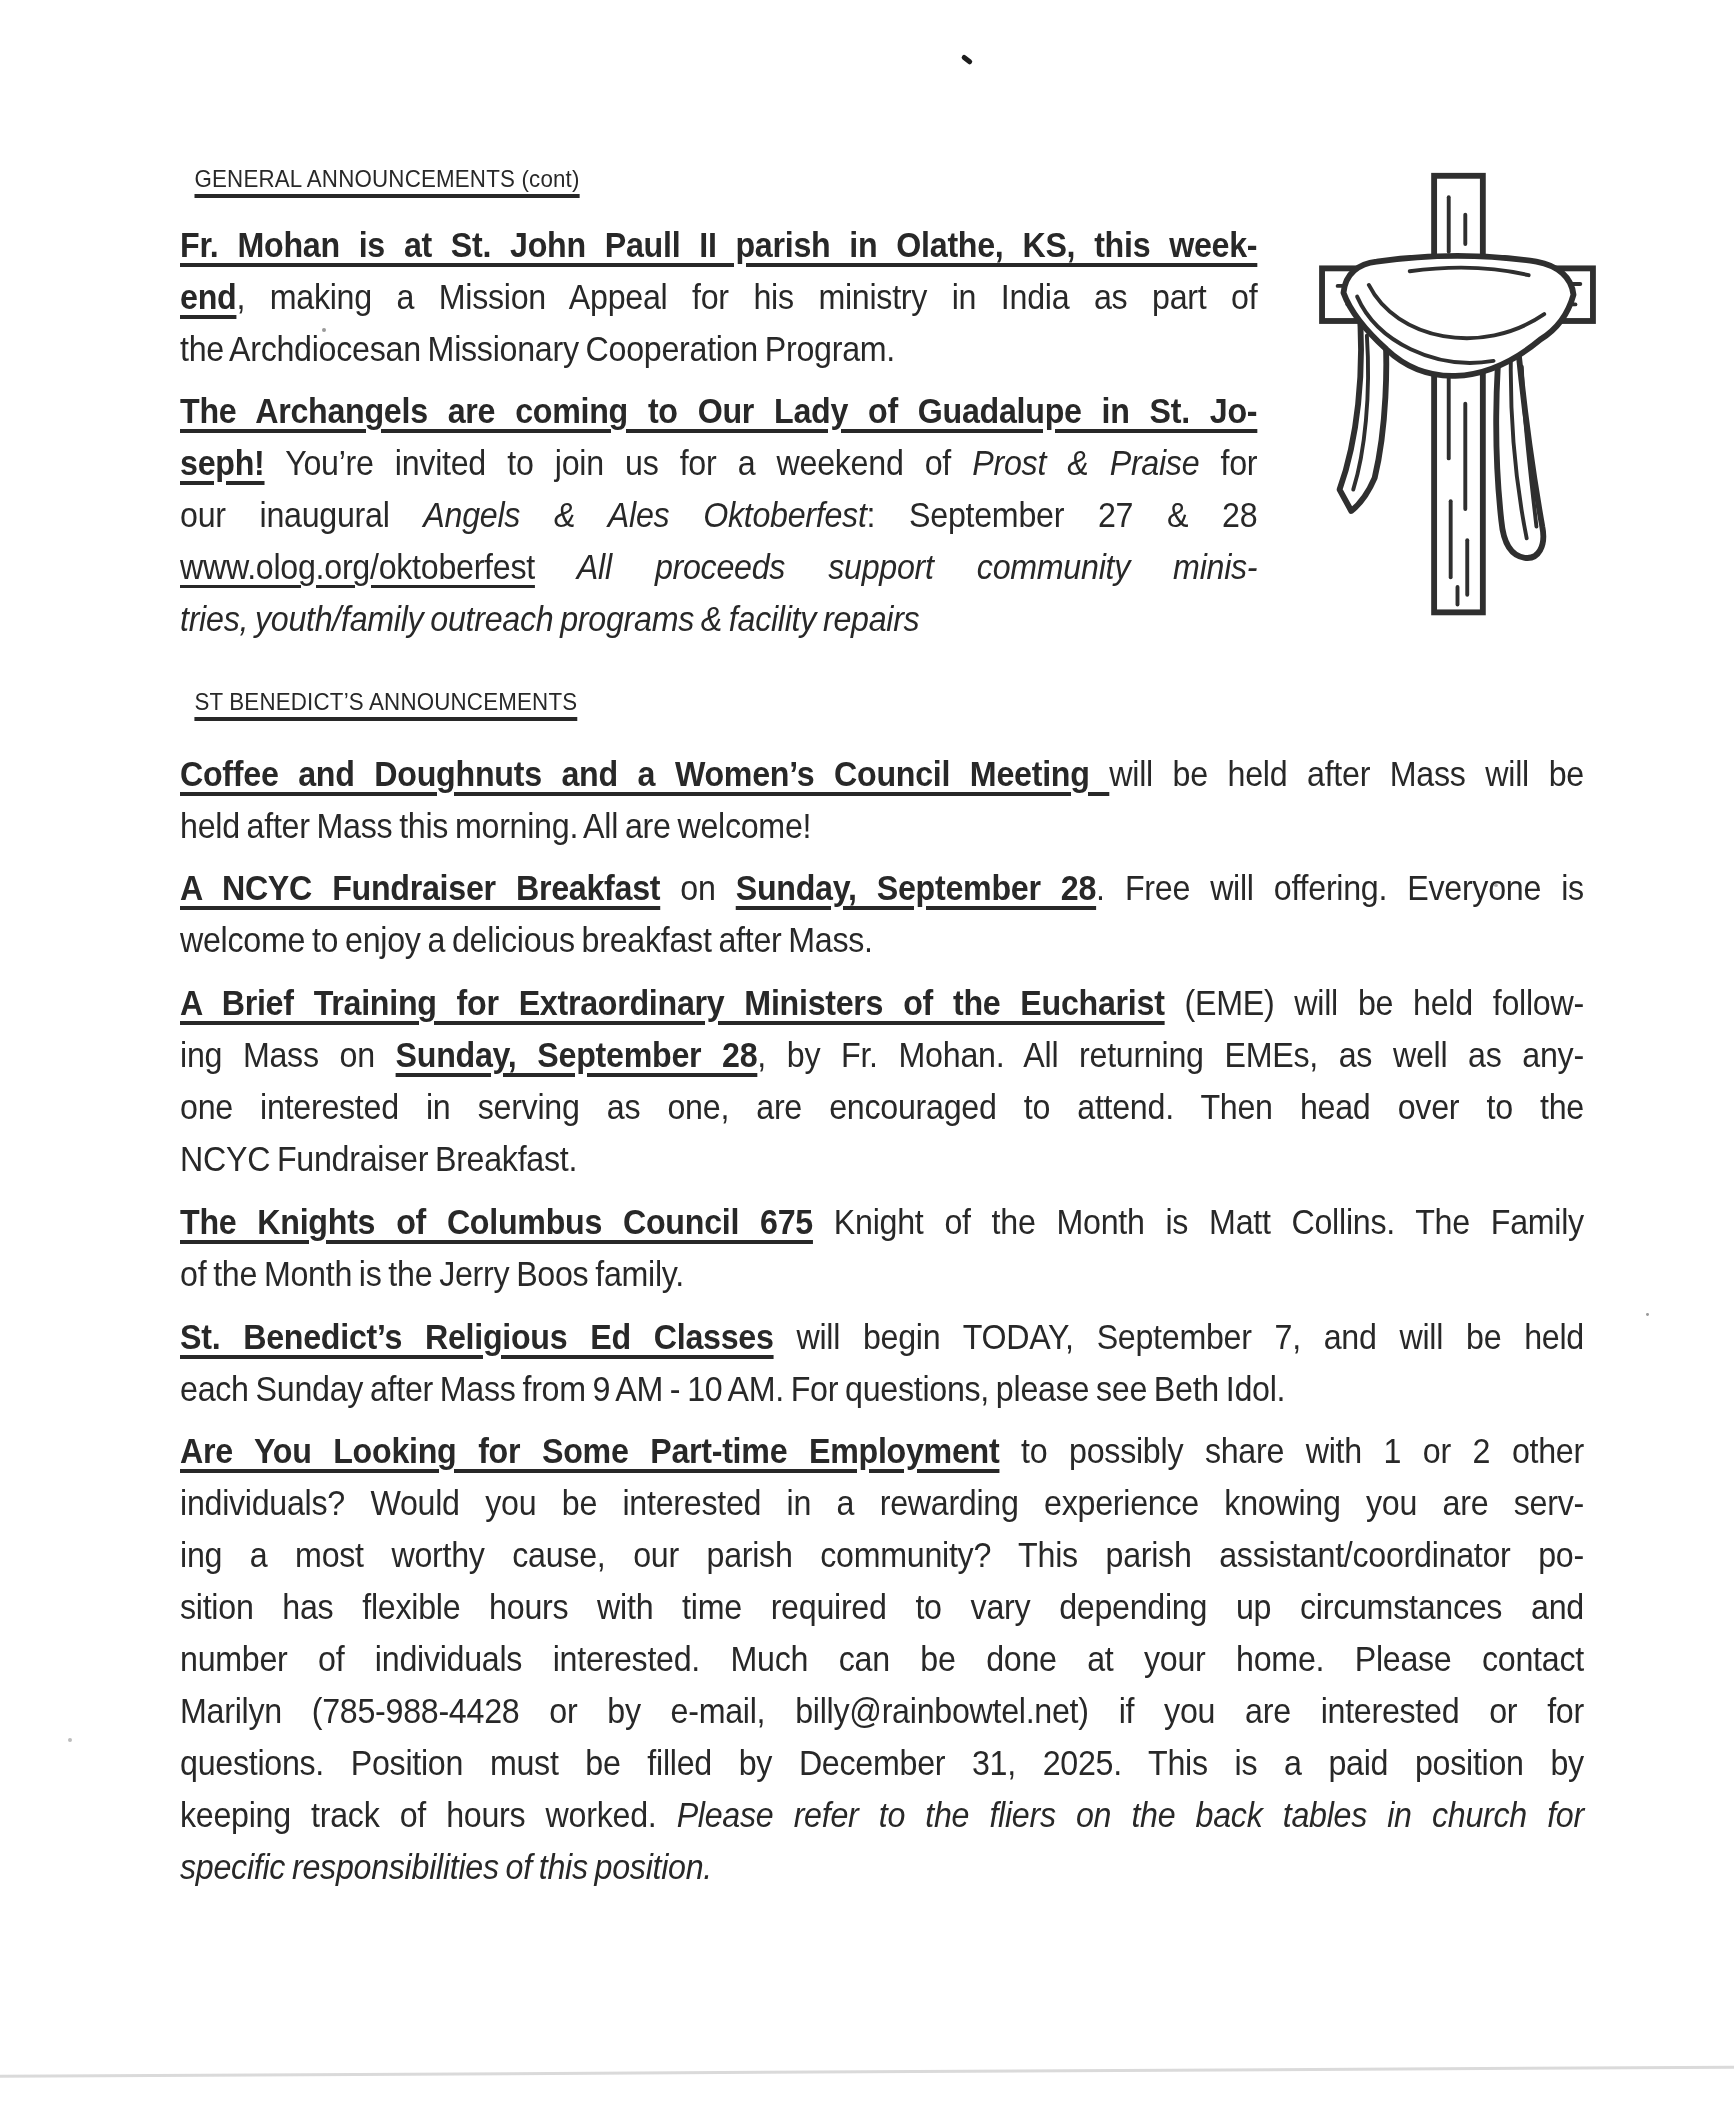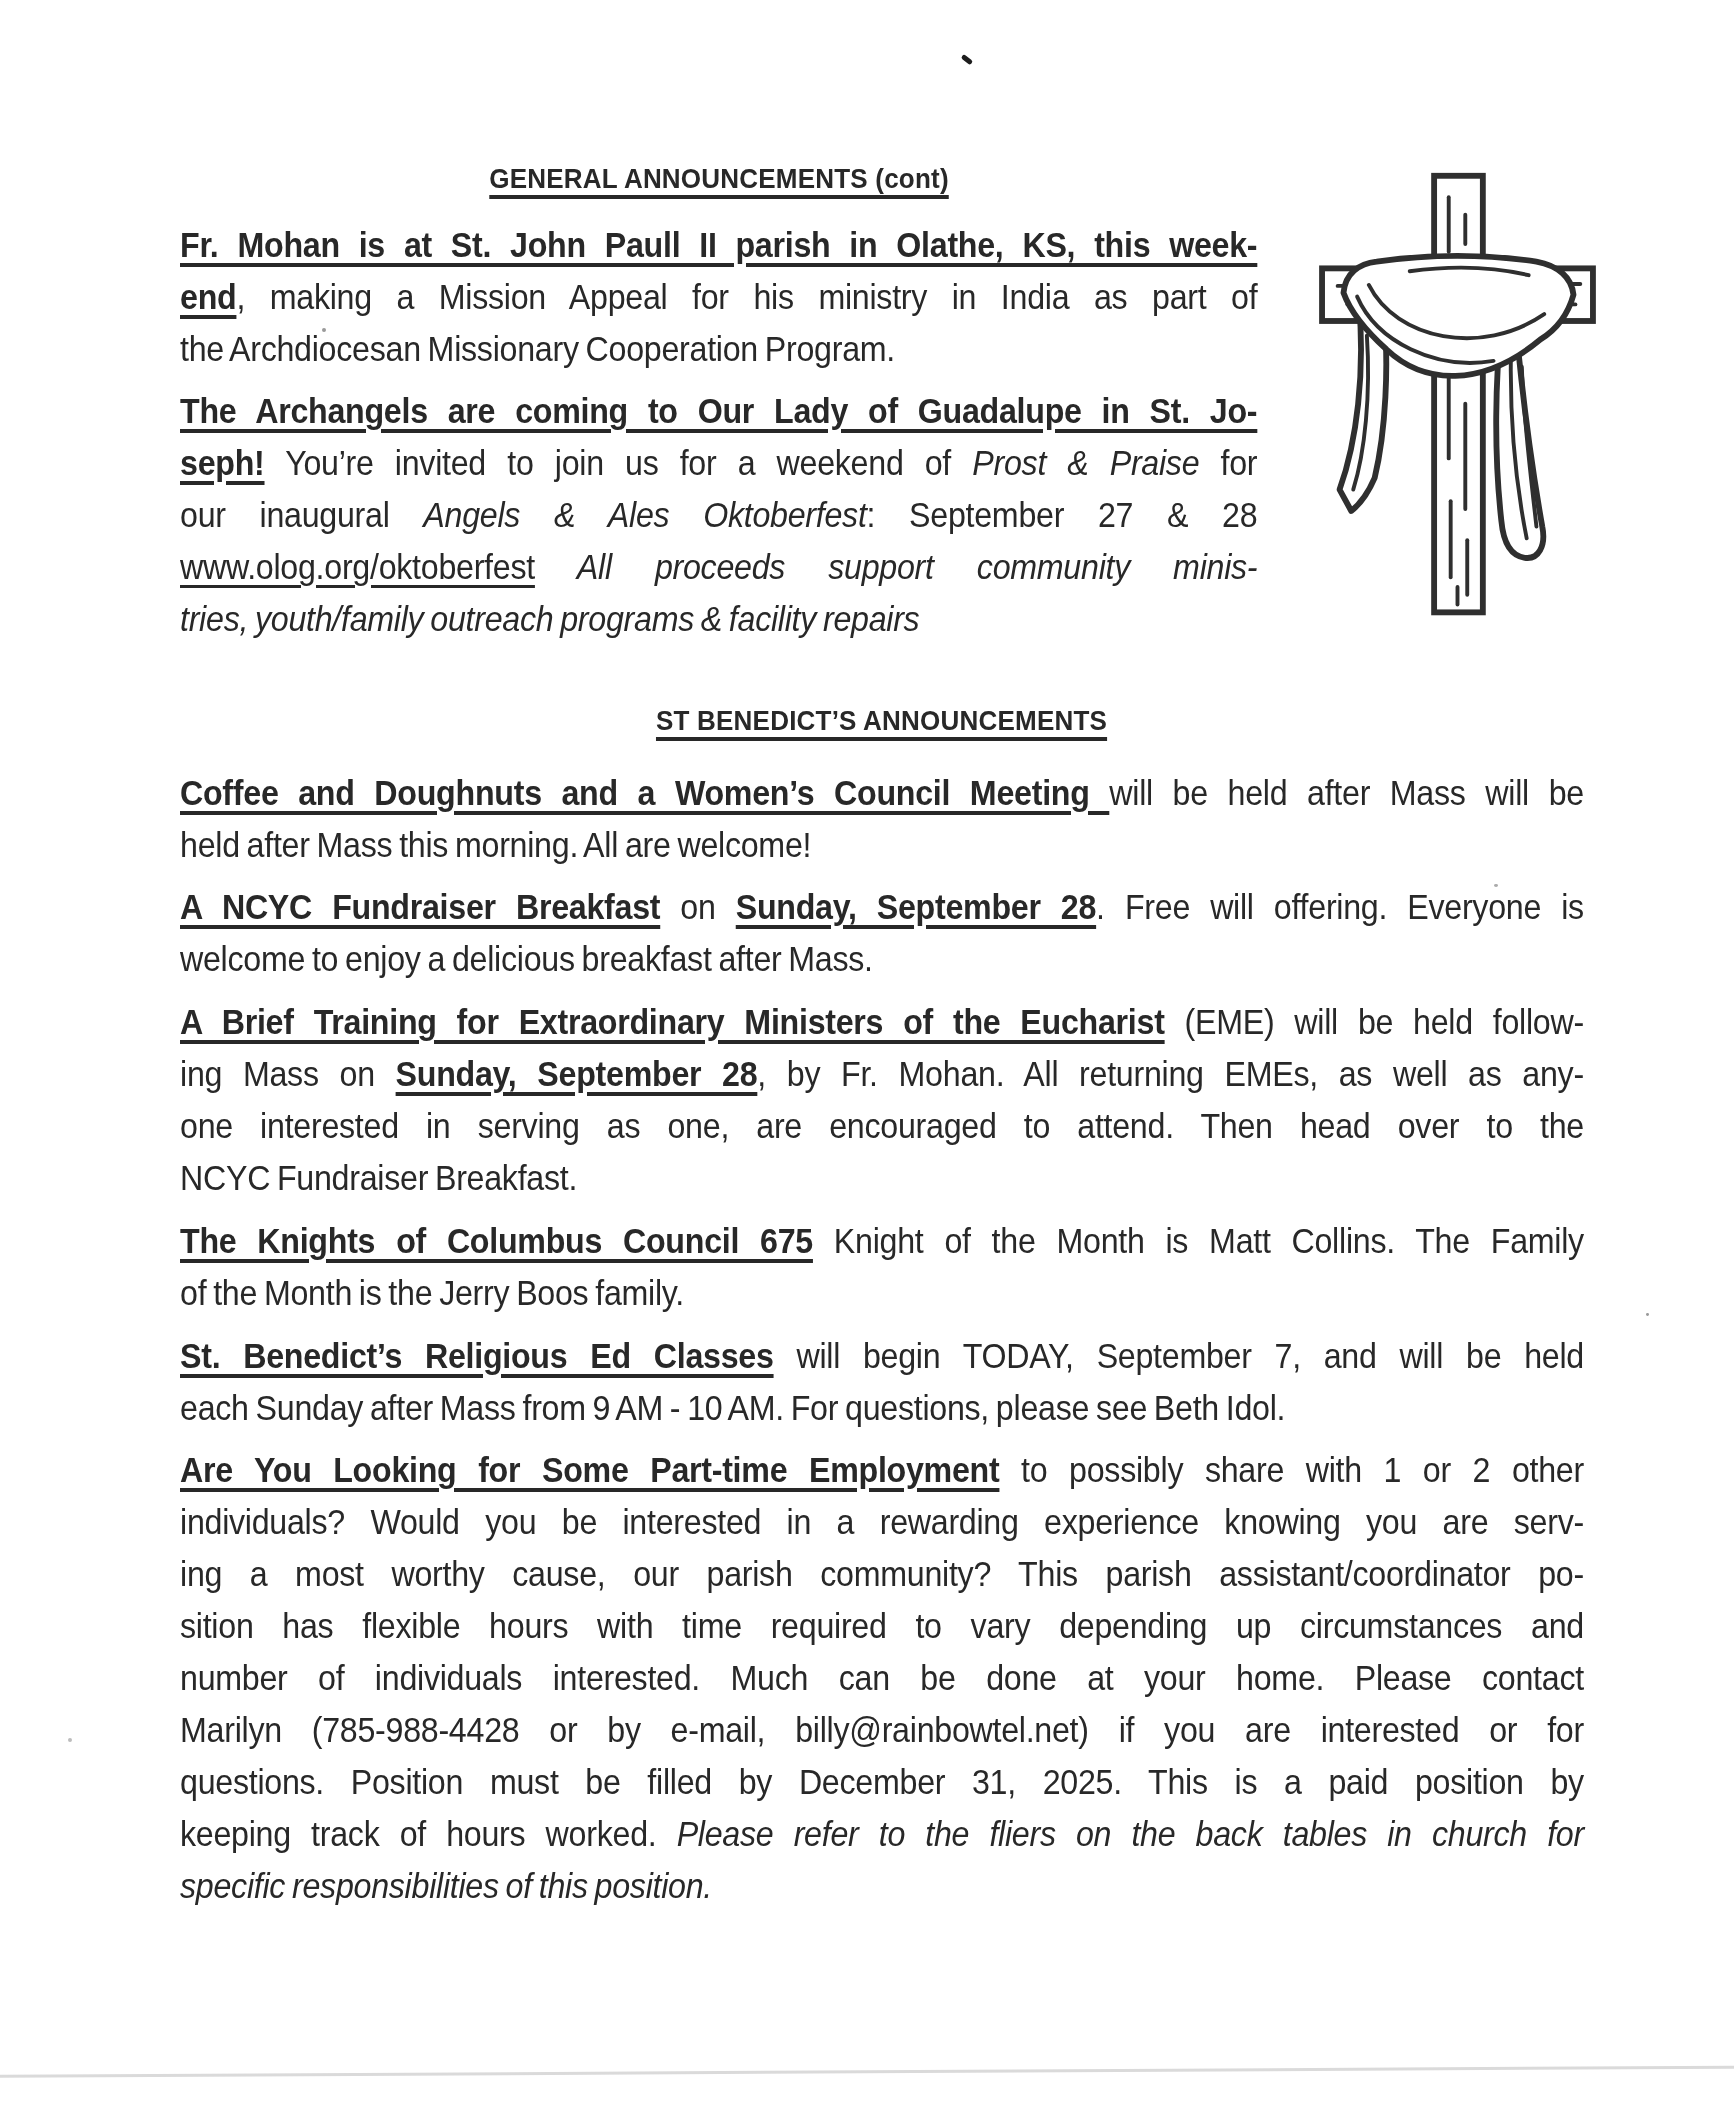--- a/index.html
+++ b/index.html
@@ -5,30 +5,30 @@
   html,body { margin:0; padding:0; background:#e9e9e9; }
   .page {
     position:relative; width:1735px; height:2107px;
     background:#ffffff; overflow:hidden;
     font-family:"Liberation Sans", sans-serif;
     color:#282828;
   }
   .content { position:absolute; left:180px; top:154px; width:1404px; }
 
   .section-title {
-    text-align:center; font-size:28px; font-weight:bold;
+    font-size:24px; font-weight:normal;
     line-height:49px; margin:0; letter-spacing:0.2px;
   }
   .title-inner {
     display:inline-block; transform:scaleX(0.93);
     text-decoration:underline; text-decoration-thickness:3.9px; text-underline-offset:6.8px;
   }
   .sec1 { position:relative; }
   .sec1 .section-title { width:1078px; margin-bottom:15.6px; }
-  .sec2 { margin-top:51px; }
+  .sec2 { margin-top:32px; }
   .sec2 .section-title { width:1404px; margin-bottom:21.5px; }
 
   .paras { transform-origin:0 0; transform:scaleX(0.92); }
   .sec1 .paras { width:1171px; }
   .sec2 .paras { width:1526px; }
 
   .para { margin:0 0 10.7px 0; }
   .line {
     font-size:35px; line-height:52px; white-space:nowrap;
     text-align:justify; text-align-last:justify;

